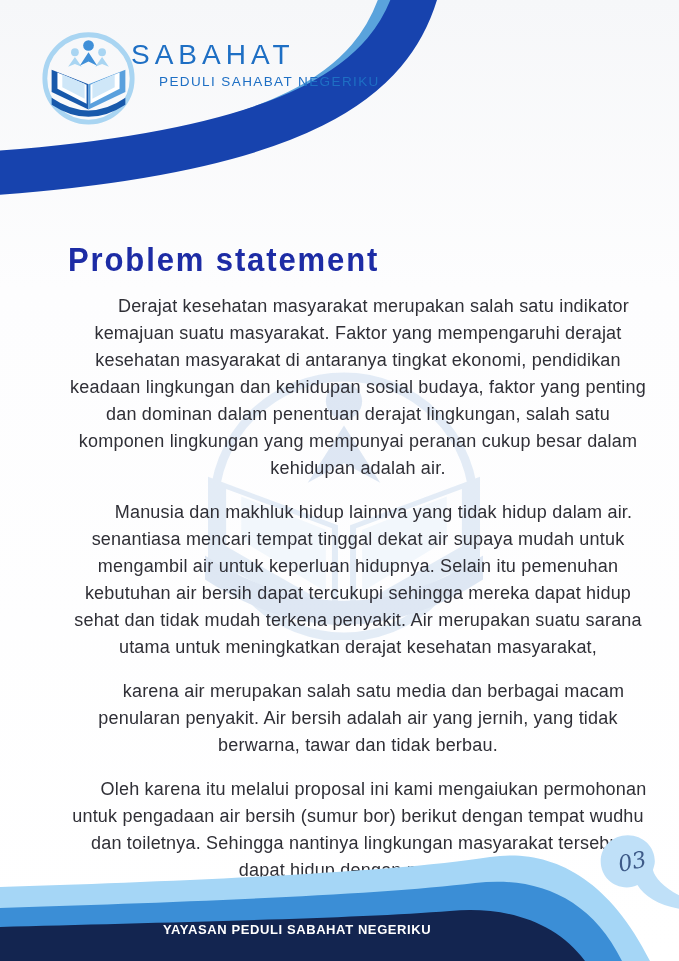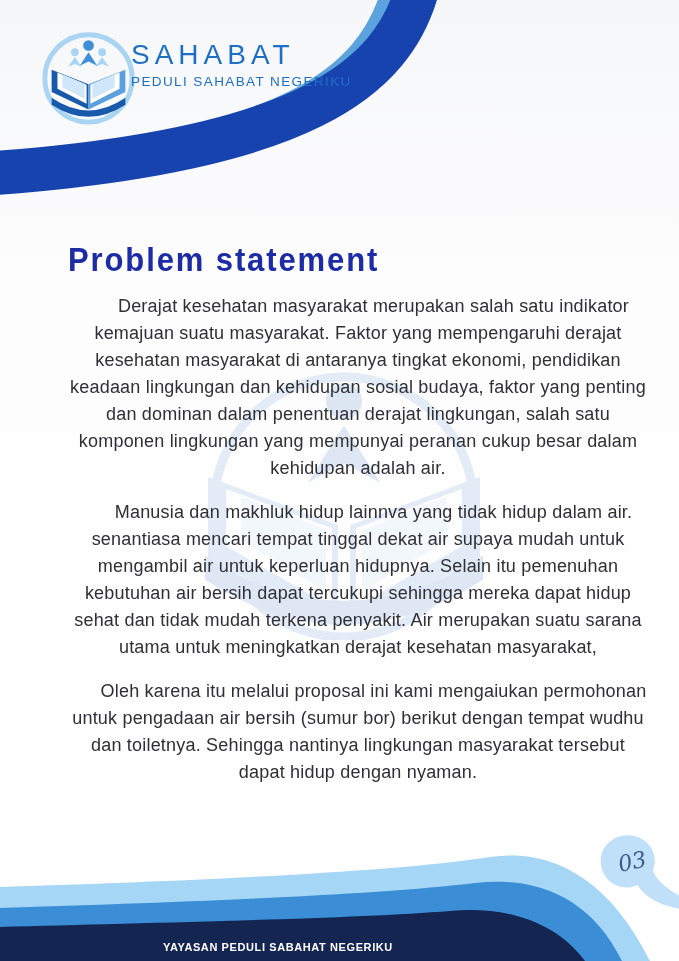--- a/index.html
+++ b/index.html
@@ -14,21 +14,21 @@
   
   .header-swoosh{position:absolute;top:0;left:0;width:679px;height:230px;}
   .logo-block{position:absolute;top:28px;left:40px;width:97px;height:97px;}
   .org-text{position:absolute;top:40px;left:131px;}
   .org-name{
     font-size:28px;font-weight:500;color:#1e6fc4;
     letter-spacing:5px;line-height:1.1;
   }
   .org-tagline{
     font-size:13.5px;font-weight:400;color:#1e6fc4;
-    letter-spacing:1.4px;margin-top:3px;
+    letter-spacing:1.4px;margin-top:3px;margin-left:28px;
   }
   
   .watermark{position:absolute;top:368px;left:188px;width:312px;height:272px;opacity:.32;}
   
   .content{position:absolute;top:241px;left:68px;width:580px;}
   .content h1{
     margin:0 0 14px 0;
     font-size:33px;font-weight:700;color:#1d2ca5;
     letter-spacing:2px;
     transform:scaleX(.94);transform-origin:left;
@@ -43,22 +43,22 @@
   }
   
   .page-bubble{position:absolute;top:826px;left:592px;width:87px;height:92px;}
   .page-bubble text{
     font-family:"DejaVu Serif",serif;
     font-style:italic;font-size:23px;fill:#3d5a88;
   }
   
   .footer-waves{position:absolute;bottom:0;left:0;width:679px;height:150px;}
   .footer-label{
-    position:absolute;bottom:8px;left:163px;
-    font-size:11px;font-weight:700;color:#ffffff;
+    position:absolute;bottom:24px;left:163px;
+    font-size:13px;font-weight:700;color:#ffffff;
     letter-spacing:.6px;z-index:5;
   }
 </style>
 </head>
 <body>
 
 <div class="page">
 
   <svg class="header-swoosh" viewBox="0 0 679 230" fill="none">
     <path d="M390,-8 C365,75 285,140 -5,163" stroke="#5aa3dc" stroke-width="18" fill="none"></path>
@@ -79,41 +79,42 @@
     <path d="M88,43 L50,58 L50,84 L88,66 Z" fill="#5aa0dd"></path>
     <path d="M18,46 L48,58.5 L48,78 L18,62.5 Z" fill="#ffffff"></path>
     <path d="M82,46 L52,58.5 L52,78 L82,62.5 Z" fill="#ffffff"></path>
     <path d="M23,48 L46,57.5 L46,73 L23,61 Z" fill="#cfe7f8"></path>
     <path d="M77,48 L54,57.5 L54,73 L77,61 Z" fill="#cfe7f8"></path>
 
     <path d="M12,72 Q50,98 88,72 L88,79 Q50,104 12,79 Z" fill="#1859ab"></path>
   </svg>
 
   <div class="org-text">
-    <div class="org-name">SAHABAT</div>
+    <div class="org-name">SABAHAT</div>
     <div class="org-tagline">PEDULI SAHABAT NEGERIKU</div>
   </div>
 
   <svg class="watermark" viewBox="0 0 100 90">
     <circle cx="50" cy="46" r="43" fill="none" stroke="#adc8e6" stroke-width="3"></circle>
     <circle cx="50" cy="11" r="6" fill="#9db9dd"></circle>
     <path d="M50,19 L38,38 L50,31.5 L62,38 Z" fill="#9db9dd"></path>
     <path d="M5,36 L48,52 L48,85 L5,63 Z" fill="#adc8e6"></path>
     <path d="M95,36 L52,52 L52,85 L95,63 Z" fill="#adc8e6"></path>
     <path d="M11,40 L46,53 L46,79 L11,59 Z" fill="#ffffff"></path>
     <path d="M89,40 L54,53 L54,79 L89,59 Z" fill="#ffffff"></path>
     <path d="M16,42.5 L44,53.5 L44,74 L16,57 Z" fill="#dcebf8"></path>
     <path d="M84,42.5 L56,53.5 L56,74 L84,57 Z" fill="#dcebf8"></path>
     <path d="M4,62 Q50,92 96,62 L96,70 Q50,100 4,70 Z" fill="#9db9dd"></path>
   </svg>
 
   <main class="content">
     <h1>Problem statement</h1>
     <p>Derajat kesehatan masyarakat merupakan salah satu indikator kemajuan suatu masyarakat. Faktor yang mempengaruhi derajat kesehatan masyarakat di antaranya tingkat ekonomi, pendidikan keadaan lingkungan dan kehidupan sosial budaya, faktor yang penting dan dominan dalam penentuan derajat lingkungan, salah satu komponen lingkungan yang mempunyai peranan cukup besar dalam kehidupan adalah air.</p>
     <p>Manusia dan makhluk hidup lainnva yang tidak hidup dalam air. senantiasa mencari tempat tinggal dekat air supaya mudah untuk mengambil air untuk keperluan hidupnya. Selain itu pemenuhan kebutuhan air bersih dapat tercukupi sehingga mereka dapat hidup sehat dan tidak mudah terkena penyakit. Air merupakan suatu sarana utama untuk meningkatkan derajat kesehatan masyarakat,</p>
+    <p>karena air merupakan salah satu media dan berbagai macam penularan penyakit. Air bersih adalah air yang jernih, yang tidak berwarna, tawar dan tidak berbau.</p>
     <p>Oleh karena itu melalui proposal ini kami mengaiukan permohonan untuk pengadaan air bersih (sumur bor) berikut dengan tempat wudhu dan toiletnya. Sehingga nantinya lingkungan masyarakat tersebut dapat hidup dengan nyaman.</p>
   </main>
 
   <svg class="page-bubble" viewBox="0 0 90 92">
     <path d="M37,8 C21,8 9,20 9,35 C9,50 21,62 36,62 C40,62 44,61 47,59.5
              C54,71 68,80 90,84 L90,70 C74,62 65,52 63,44
              C64,41 65,38 65,35 C65,20 53,8 37,8 Z" fill="#bfe0f8"></path>
     <text x="27" y="44" transform="rotate(-12 37 36)">03</text>
   </svg>
 

